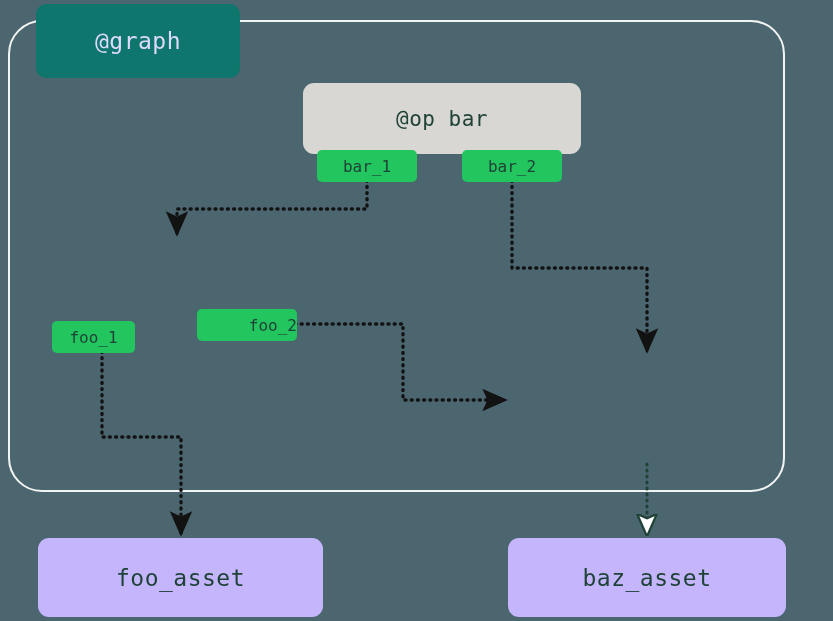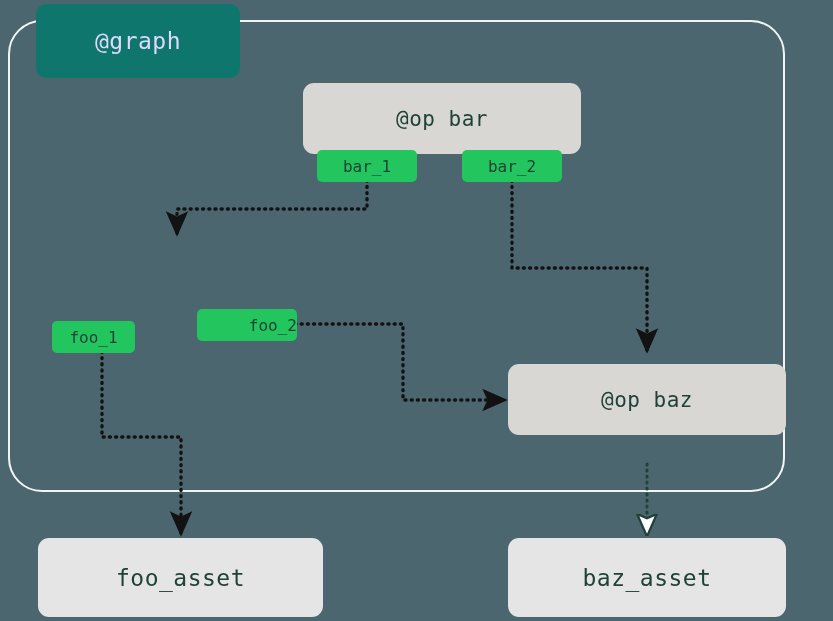--- a/index.html
+++ b/index.html
@@ -66,21 +66,21 @@
     display: flex;
     align-items: center;
     justify-content: center;
     color: #1f4237;
     font-size: 16px;
     height: 32px;
     box-sizing: border-box;
   }
   .asset-node {
     position: absolute;
-    background: #e5e5e5;
+    background: #c4b5fd;
     border-radius: 11px;
     display: flex;
     align-items: center;
     justify-content: center;
     color: #1f4237;
     font-size: 23px;
     letter-spacing: 0.5px;
     box-sizing: border-box;
   }
 </style>
@@ -136,23 +136,20 @@
     <span>bar_2</span>
   </div>
 
   <div class="port" style="left:52px; top:309px; width:83px;margin-top:12px;">
     <span>foo_1</span>
   </div>
   <div class="port" style="left:197px; top:309px; width:100px;justify-content:flex-end;">
     <span>foo_2</span>
   </div>
 
-  <div class="op-node" style="left:508px; top:364px; width:278px; height:71px;">
-    <span>@op baz</span>
-  </div>
 
   <div class="asset-node" style="left:38px; top:538px; width:285px; height:79px;">
     <span>foo_asset</span>
   </div>
   <div class="asset-node" style="left:508px; top:538px; width:278px; height:79px;text-align:center;">
     <span>baz_asset</span>
   </div>
 
 </div>
 

